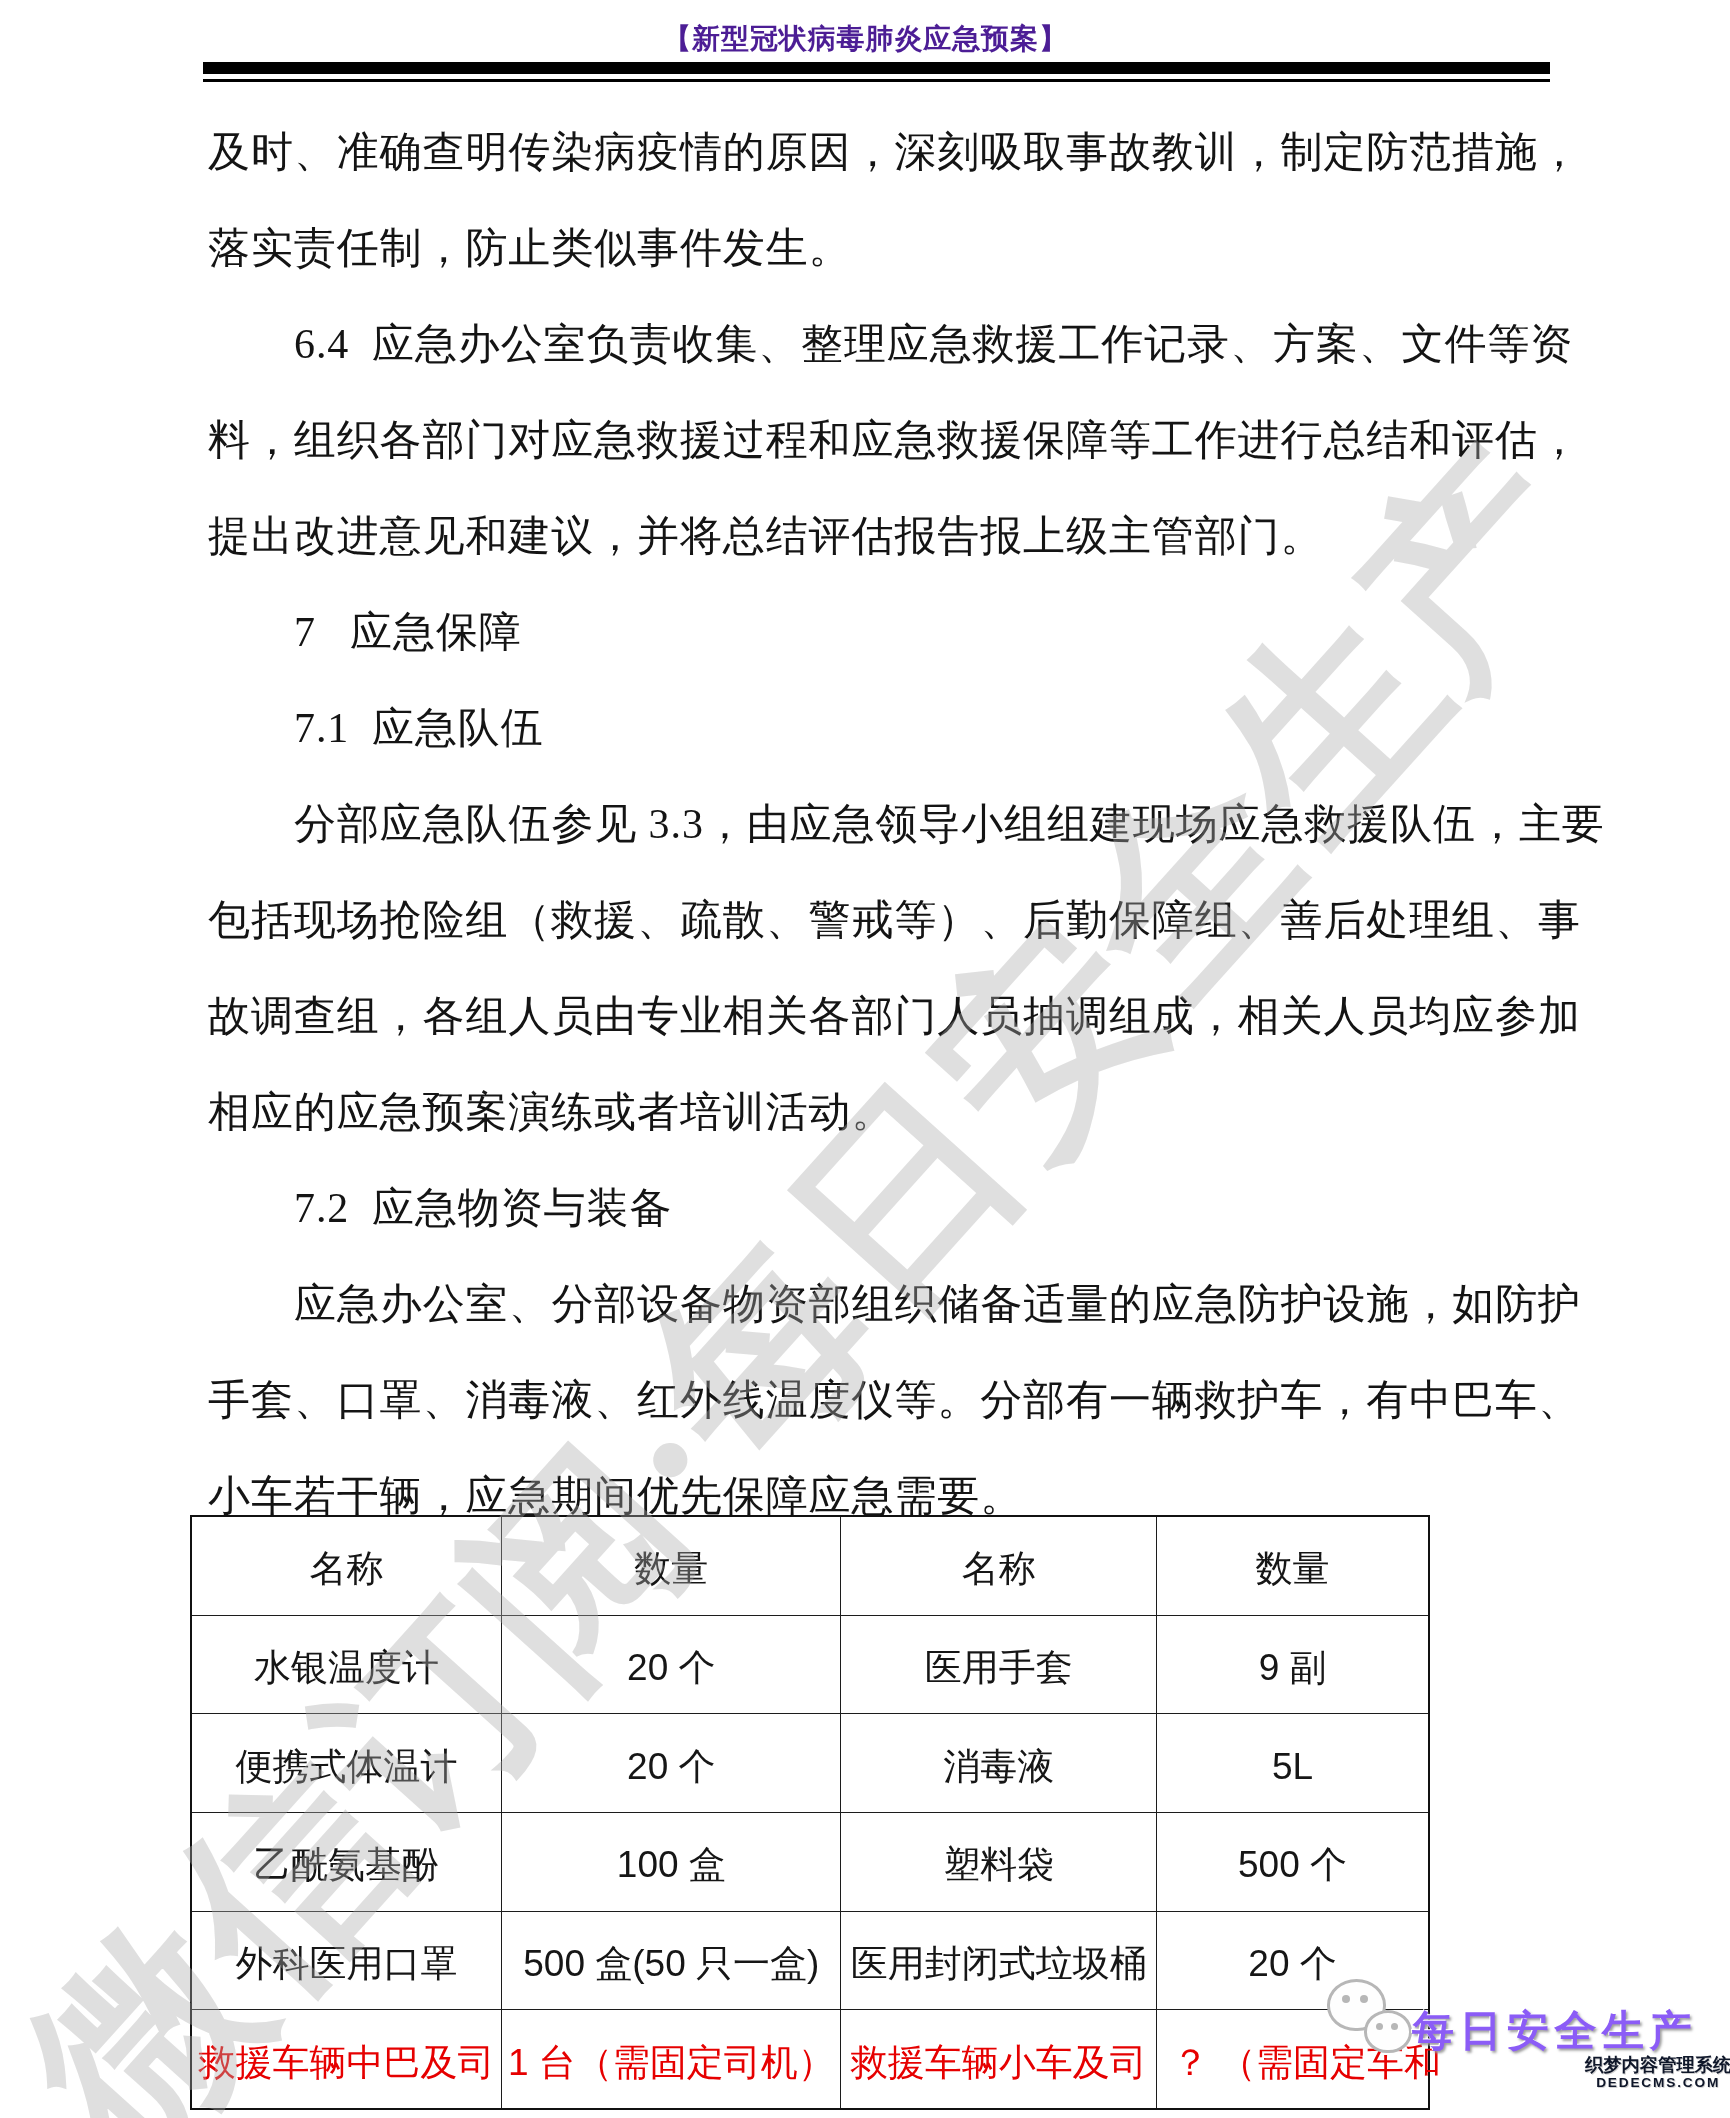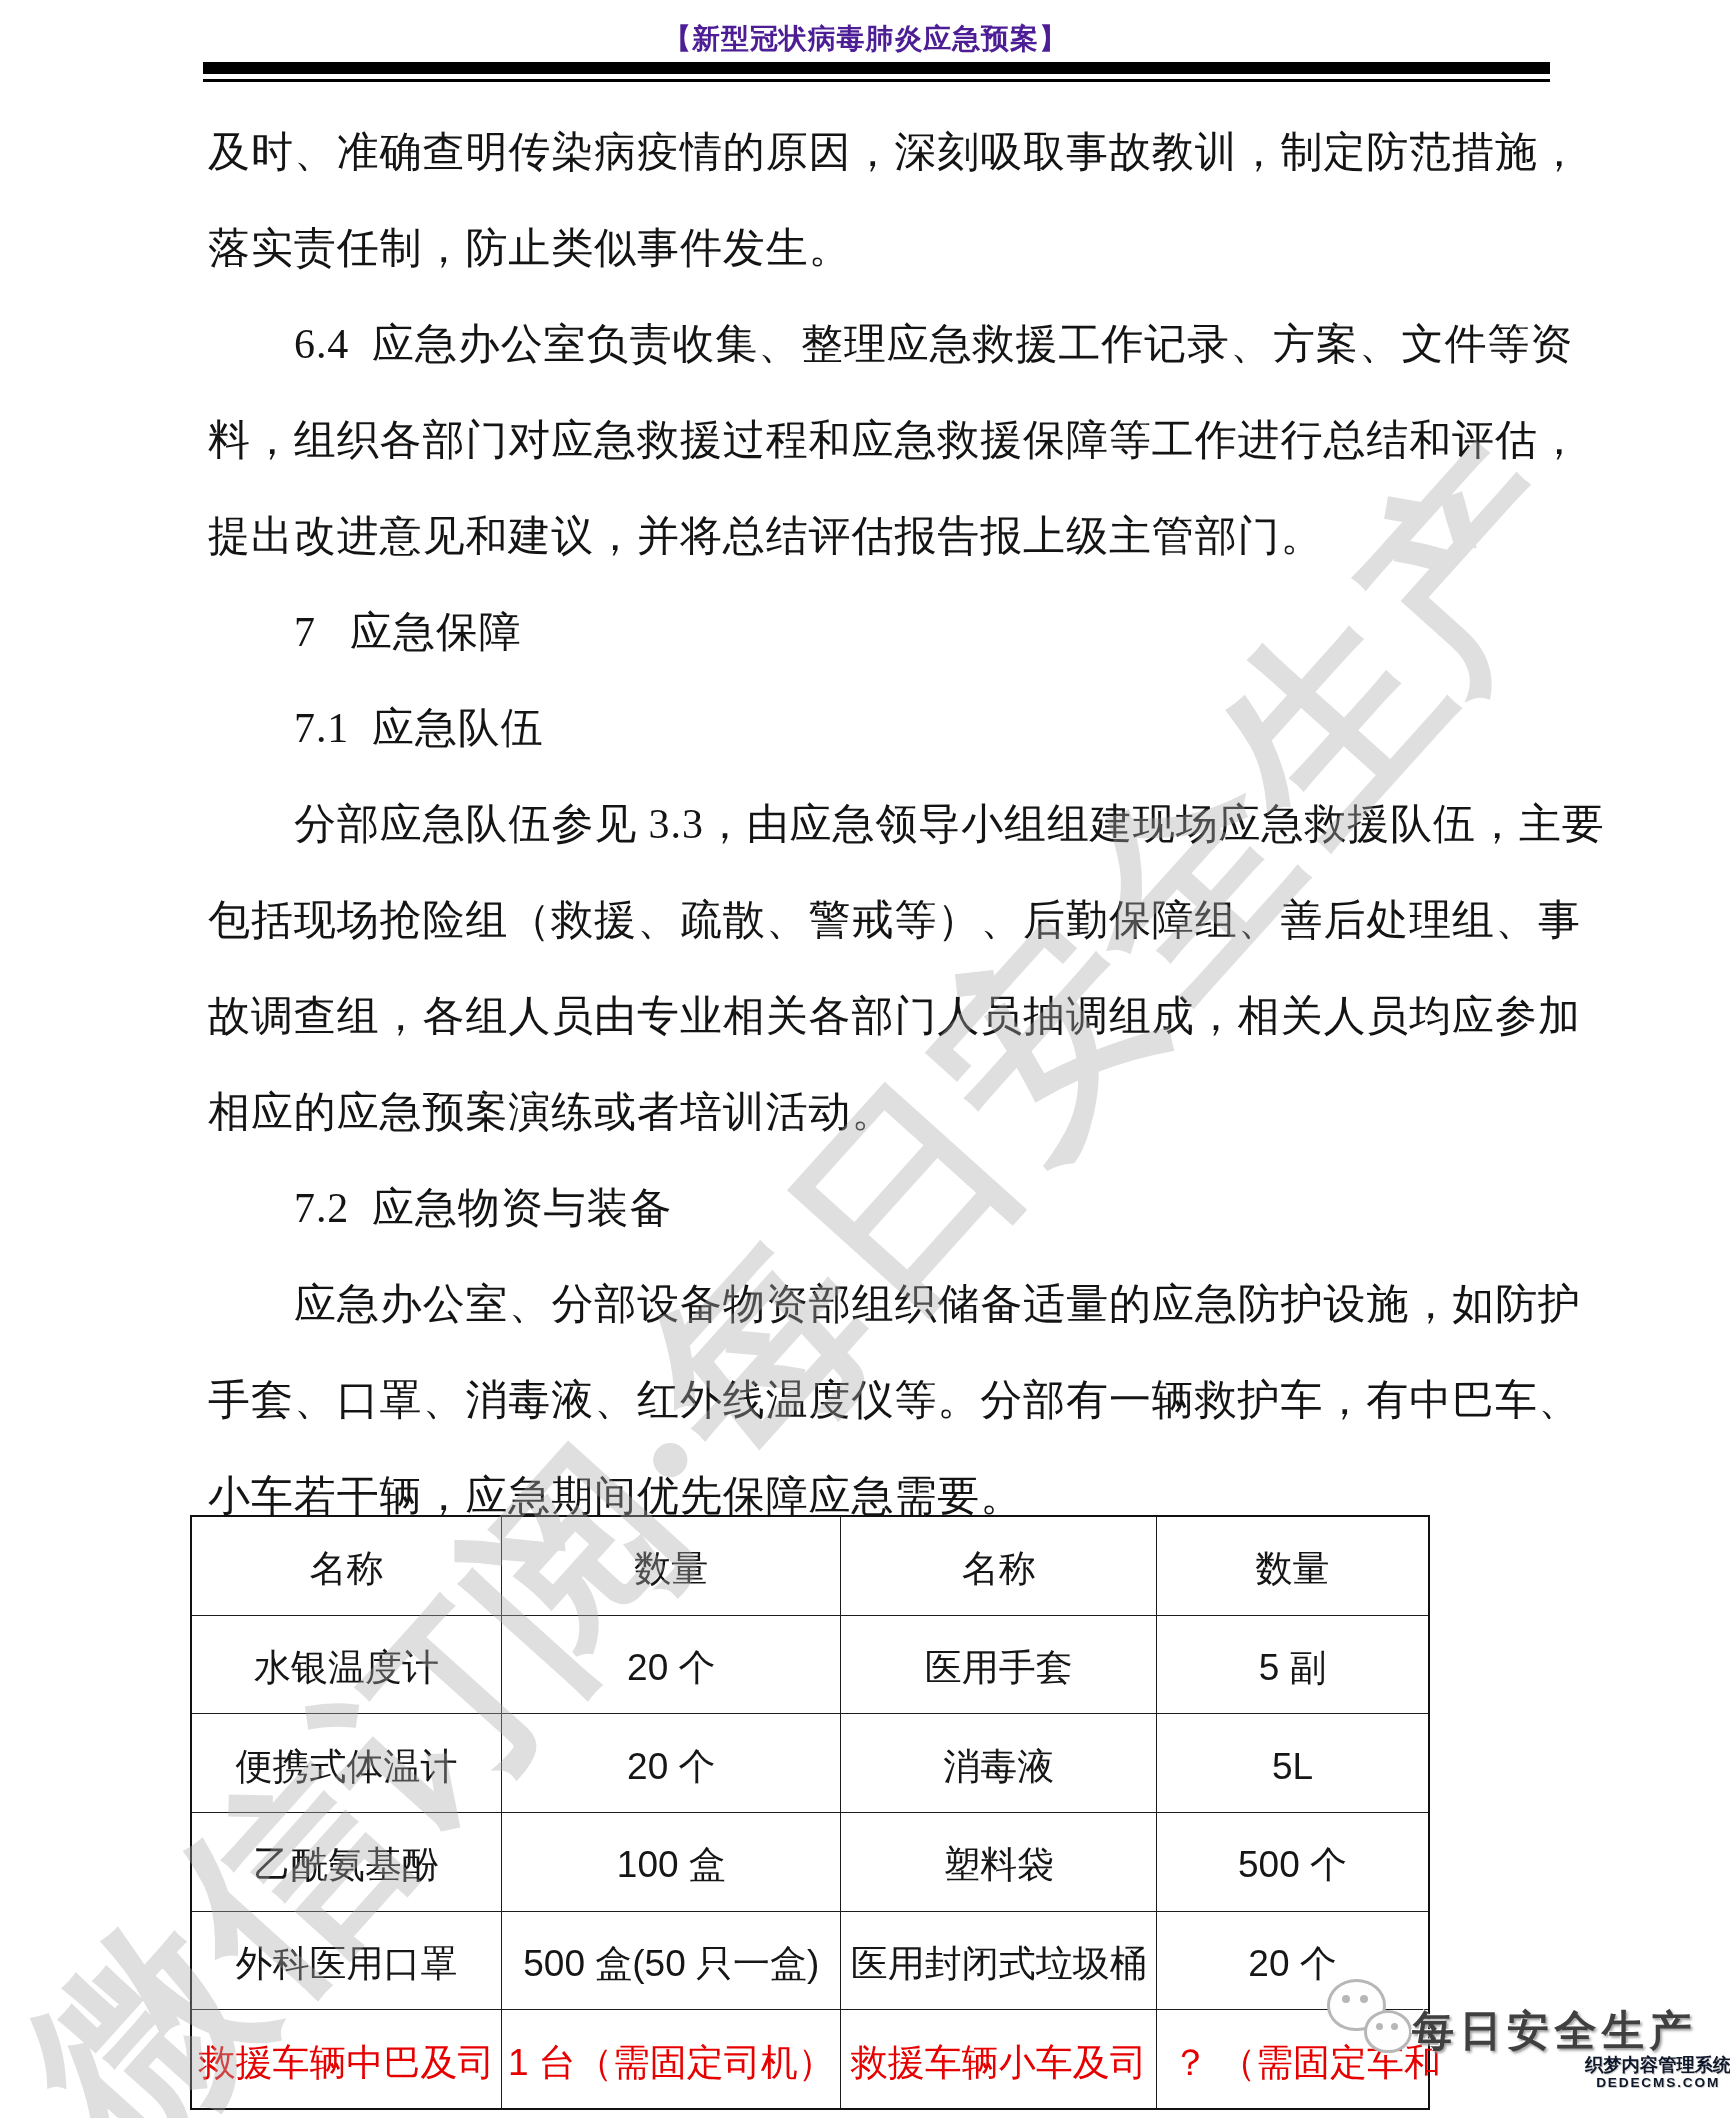--- a/index.html
+++ b/index.html
@@ -136,21 +136,21 @@
   .bubble-small .eye.r { left: 24px; }
   .brand-text {
     position: absolute;
     left: 1412px;
     top: 2003px;
     z-index: 6;
     font-family: "Liberation Sans", "DejaVu Sans", sans-serif;
     font-size: 42px;
     font-weight: bold;
     letter-spacing: 5.5px;
-    color: #404040;
+    color: #8b5cf6;
     text-shadow: -0.9px -0.9px 0 #ffffff, 1.8px 1.8px 2.7px #9b9b9b;
     white-space: nowrap;
   }
   .cms-credit {
     position: absolute;
     left: 1585px;
     top: 2055px;
     z-index: 6;
     text-align: center;
     font-family: "Liberation Sans", "DejaVu Sans", sans-serif;
@@ -200,21 +200,21 @@
         <tr>
       <td>名称</td>
       <td>数量</td>
       <td>名称</td>
       <td>数量</td>
     </tr>
     <tr>
       <td>水银温度计</td>
       <td>20 个</td>
       <td>医用手套</td>
-      <td>5 副</td>
+      <td>9 副</td>
     </tr>
     <tr>
       <td>便携式体温计</td>
       <td>20 个</td>
       <td>消毒液</td>
       <td>5L</td>
     </tr>
     <tr>
       <td>乙酰氨基酚</td>
       <td>100 盒</td>

